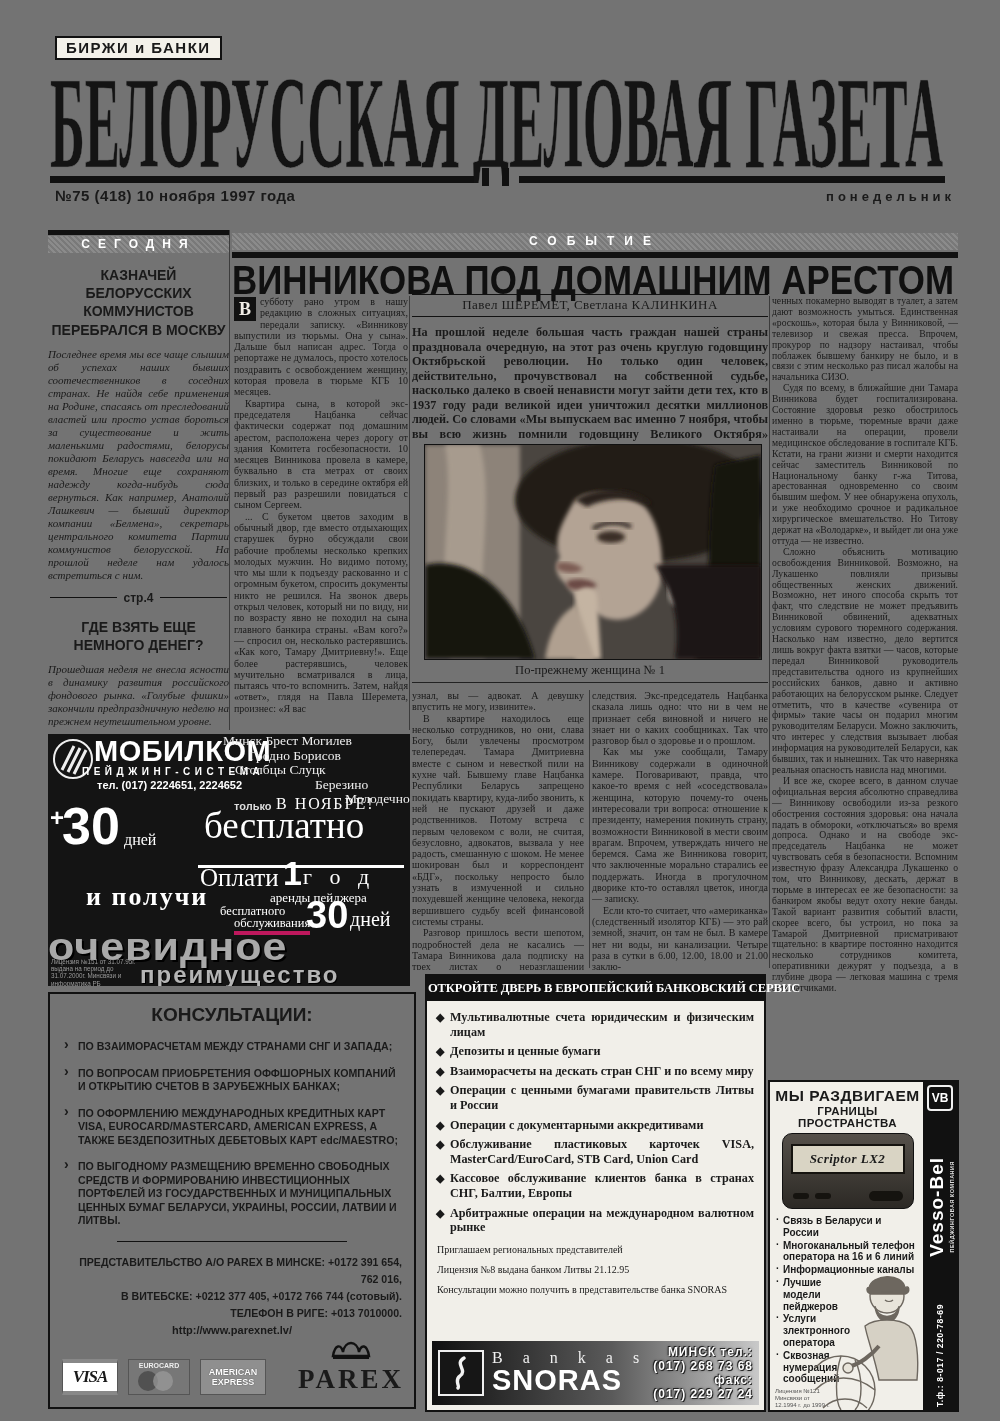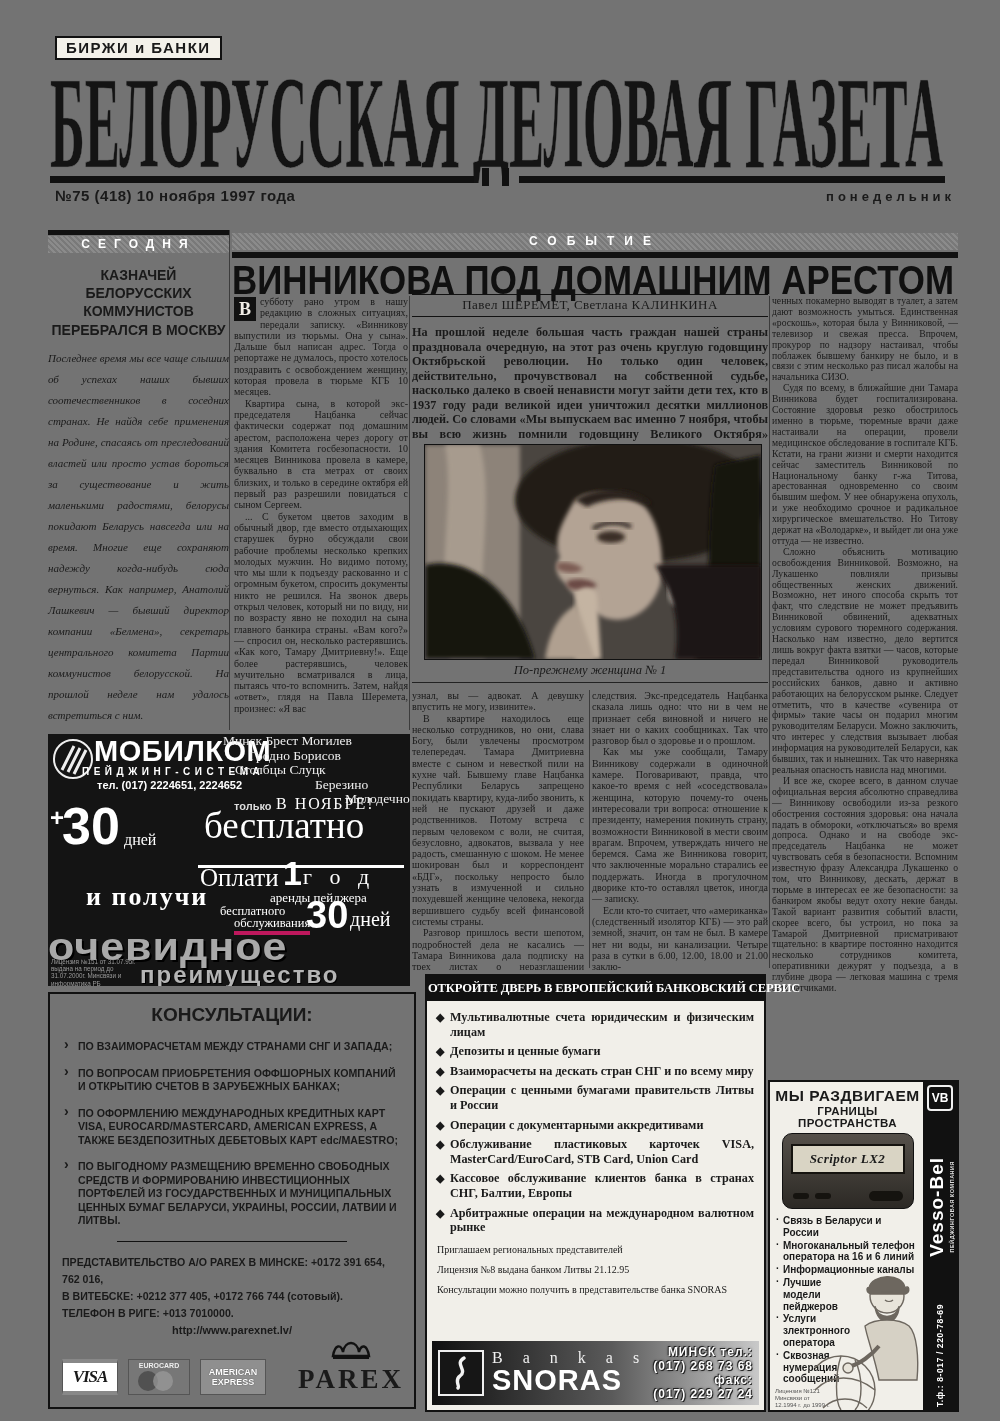--- a/index.html
+++ b/index.html
@@ -26,21 +26,21 @@
   
   .sect-gray { background:repeating-linear-gradient(45deg,#8b8b8b 0 2px,#797979 2px 4px);
     color:#fff; font:bold 12px "Liberation Sans", sans-serif; text-align:center; padding:1px 0 2px; }
   .sect-black { height:6px; background:#111; margin-top:2px; }
 
   
   .sidebar { left:48px; top:230px; width:181px; }
   .side-topbar { height:5px; background:#111; margin-bottom:1px; }
   .side-label { letter-spacing:8px; }
   .side-title { font:bold 14px "Liberation Sans", sans-serif; text-align:center; line-height:1.3; margin:13px 1px 9px; }
-  .side-teaser { font-style:italic; font-size:11px; line-height:21px; text-align:justify; }
+  .side-teaser { font-style:italic; font-size:11px; line-height:13px; text-align:justify; }
   .pageref { display:flex; align-items:center; gap:7px; font:bold 12px "Liberation Sans", sans-serif; margin:9px 2px 4px; }
   .pageref::before, .pageref::after { content:""; flex:1; height:1px; background:#111; }
 
   
   .vrule { width:1px; background:#3c3c3c; }
 
   
   .event-wrap { left:232px; top:233px; width:726px; }
   .event-wrap .sect-gray { letter-spacing:10px; }
   .headline-svg { left:232px; top:259px; width:726px; height:42px; }
@@ -51,21 +51,21 @@
     font-weight:bold; font-size:12.2px; line-height:14.5px; text-align:justify; }
   .newscol { overflow:hidden; font-size:10px; line-height:11.3px; text-align:justify; }
   .newscol p.ind { text-indent:11px; }
   .col1 { left:234px; top:296px; width:174px; height:436px; }
   .col2 { left:412px; top:690px; width:172px; height:280px; }
   .col3 { left:592px; top:690px; width:176px; height:280px; }
   .col4 { left:772px; top:296px; width:186px; height:780px; font-size:9.7px; line-height:10.9px; }
   .dropcap { float:left; width:22px; height:24px; background:#111; color:#f0ede6;
     font:bold 18px "Liberation Serif", serif; line-height:24px; text-align:center; margin:1px 4px 0 0; }
   .photo-frame { left:424px; top:444px; width:338px; height:216px; border:1px solid #111; background:#3a3733; }
-  .photo-caption { left:412px; top:663px; width:356px; text-align:center; font-style:italic; font-size:12.5px;
+  .photo-caption { left:412px; top:663px; width:356px; text-align:center; font-size:12.5px;
     border-bottom:1px solid #222; padding-bottom:4px; }
 
   
   .mobilcom { left:48px; top:734px; width:362px; height:252px; background:#141414; color:#fff; overflow:hidden; }
   .mob-brand { left:46px; top:1px; font:bold 29px "Liberation Sans", sans-serif; letter-spacing:.5px; }
   .mob-sub { left:34px; top:32px; font:bold 10px "Liberation Sans", sans-serif; letter-spacing:4.5px; }
   .mob-phone { left:49px; top:45px; font:bold 11px "Liberation Sans", sans-serif; }
   .mob-cities { left:175px; top:0; width:185px; font-size:13.5px; line-height:14.5px; color:#eee; }
   .mob-cities span { display:block; }
   .mob-promo-only { left:186px; top:66px; font:bold 11px "Liberation Sans", sans-serif; color:#ddd; }
@@ -90,21 +90,21 @@
   .mob-lic { left:3px; top:224px; width:95px; font-size:6.3px; line-height:7.2px; color:#9a9a9a;
     font-family:"Liberation Sans", sans-serif; }
 
   
   .parex { left:48px; top:992px; width:368px; height:417px; border:2px solid #111; padding:10px 12px 8px; }
   .parex-title { text-align:center; font:bold 19px "Liberation Sans", sans-serif; margin-bottom:14px; }
   .parex-item { position:relative; padding-left:16px; font:bold 10.6px "Liberation Sans", sans-serif;
     line-height:13.5px; margin-bottom:13px; }
   .parex-item::before { content:"\203A"; position:absolute; left:2px; top:-2px; font-size:14px; }
   .parex-div { width:230px; height:1px; background:#111; margin:4px auto 12px; }
-  .parex-contact { text-align:left; font:bold 10.6px "Liberation Sans", sans-serif; line-height:17px; }
+  .parex-contact { text-align:right; font:bold 10.6px "Liberation Sans", sans-serif; line-height:17px; }
   .parex-web { text-align:center; font:bold 11px "Liberation Sans", sans-serif; margin-top:2px; }
   .parex-logos { position:absolute; left:12px; right:10px; bottom:12px; display:flex; align-items:flex-end; gap:10px; }
   .cardbox { height:36px; border:1px solid #555; display:flex; align-items:center; justify-content:center; }
   .card-visa { width:56px; background:#fff; font:bold italic 17px "Liberation Serif", serif; letter-spacing:-1px;
     border-top:4px solid #888; border-bottom:4px solid #888; }
   .card-ec { width:62px; background:#777; position:relative; color:#eee;
     font:bold 7px "Liberation Sans", sans-serif; flex-direction:column; }
   .circ { position:absolute; bottom:3px; width:20px; height:20px; border-radius:50%; background:#4c4c4c; opacity:.9; }
   .circ.a { left:9px; } .circ.b { left:24px; background:#9d9d9d; mix-blend-mode:normal; opacity:.7; }
   .card-amex { width:66px; background:#8f8f8f; color:#fff; font:bold 9px "Liberation Sans", sans-serif;

